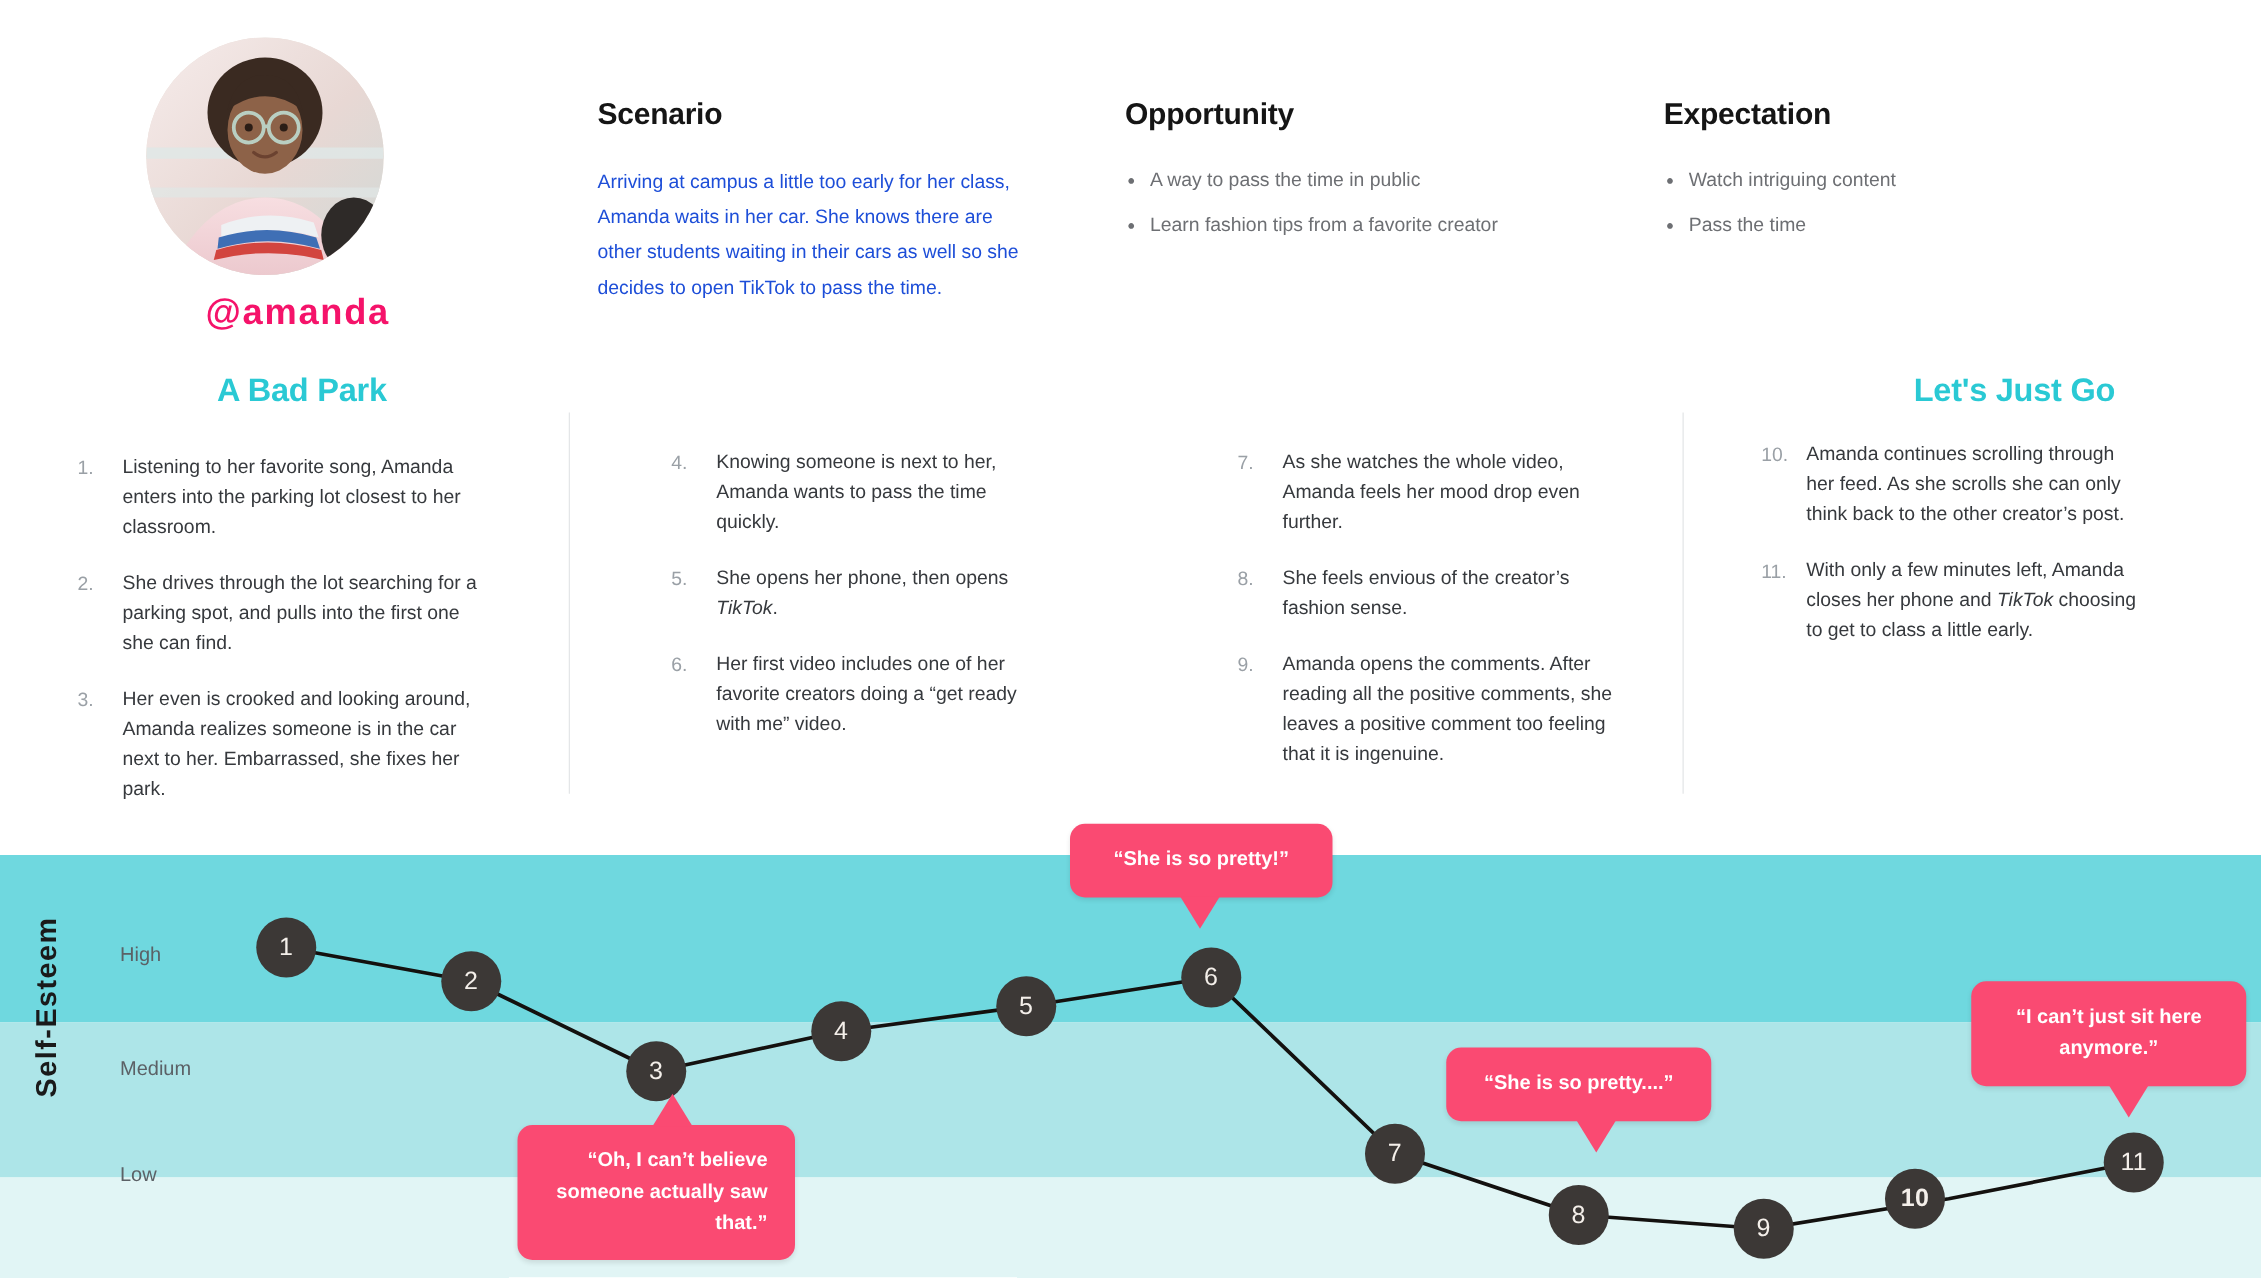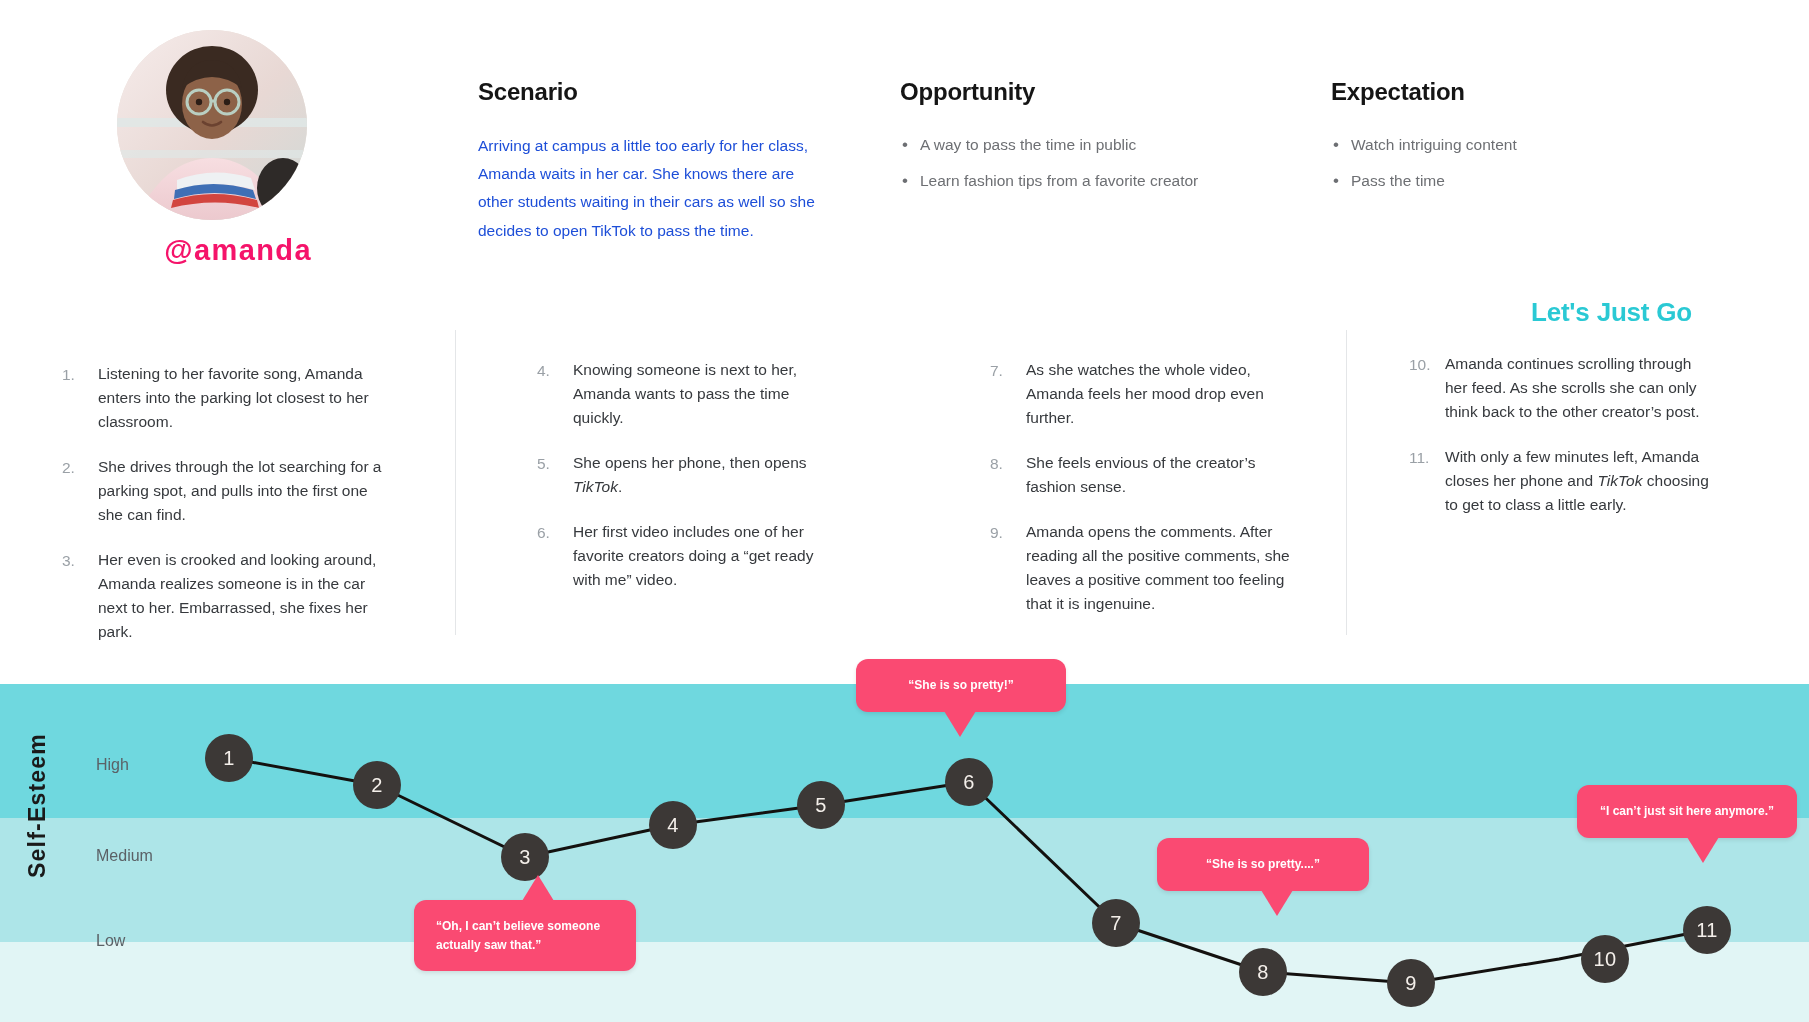--- a/index.html
+++ b/index.html
@@ -186,21 +186,21 @@
     transform: translate(-50%, -50%);
     letter-spacing: 0.3px;
   }
 
   
   .bubble {
     position: absolute;
     background: #FA4A72;
     border-radius: 12px;
     color: #ffffff;
-    font-size: 12px;
+    font-size: 16px;
     font-weight: 700;
     line-height: 1.55;
     padding: 17px 22px;
     box-shadow: 0 2px 4px rgba(0,0,0,0.10);
   }
   .bubble .tail {
     position: absolute;
     width: 0; height: 0;
   }
   .bubble.down .tail {
@@ -212,21 +212,21 @@
   .bubble.up .tail {
     border-left: 16px solid transparent;
     border-right: 16px solid transparent;
     border-bottom: 26px solid #FA4A72;
     top: -25px;
   }
 
   #bubble-0 { left: 856px;  top: 659px; width: 210px; text-align: center; }
   #bubble-0 .tail { left: 88px; }
 
-  #bubble-1 { left: 414px;  top: 900px; width: 222px; text-align: left; }
+  #bubble-1 { left: 414px;  top: 900px; width: 222px; text-align: right; }
   #bubble-1 .tail { left: 108px; }
 
   #bubble-2 { left: 1157px; top: 838px; width: 212px; text-align: center; }
   #bubble-2 .tail { left: 104px; }
 
   #bubble-3 { left: 1577px; top: 785px; width: 220px; text-align: center; }
   #bubble-3 .tail { left: 110px; }
 </style>
 </head>
 <body>
@@ -283,20 +283,21 @@
   </div>
 
   <div class="hdr-block" id="block-expectation">
     <div class="hdr-title">Expectation</div>
     <ul class="hdr-list">
       <li>Watch intriguing content</li>
       <li>Pass the time</li>
     </ul>
   </div>
 
+  <div class="stage-title" id="stage-title-0">A Bad Park</div>
   <div class="stage-title" id="stage-title-2">Let's Just Go</div>
 
   <div class="divider" id="divider-0"></div>
   <div class="divider" id="divider-1"></div>
 
   <ul class="steps" id="steps-0">
       <li class="step">
         <span class="step-num">1.</span>
         <span class="step-text">Listening to her favorite song, Amanda enters into the parking lot closest to her classroom.</span>
       </li>
@@ -366,21 +367,21 @@
     <div id="nodes-layer">
         <div class="node" style="left: 229px; top: 74px;">1</div>
         <div class="node" style="left: 377px; top: 101px;">2</div>
         <div class="node" style="left: 525px; top: 173px;">3</div>
         <div class="node" style="left: 673px; top: 141px;">4</div>
         <div class="node" style="left: 821px; top: 121px;">5</div>
         <div class="node" style="left: 969px; top: 98px;">6</div>
         <div class="node" style="left: 1116px; top: 239px;">7</div>
         <div class="node" style="left: 1263px; top: 288px;">8</div>
         <div class="node" style="left: 1411px; top: 299px;">9</div>
-        <div class="node" style="left: 1605px; top: 275px;">10</div>
+        <div class="node" style="left: 1532px; top: 275px; font-weight: bold;">10</div>
         <div class="node" style="left: 1707px; top: 246px;">11</div>
       </div>
   </div>
 
   <div class="bubble down" id="bubble-0">
     <span>“She is so pretty!”</span>
     <span class="tail"></span>
   </div>
 
   <div class="bubble up" id="bubble-1">

